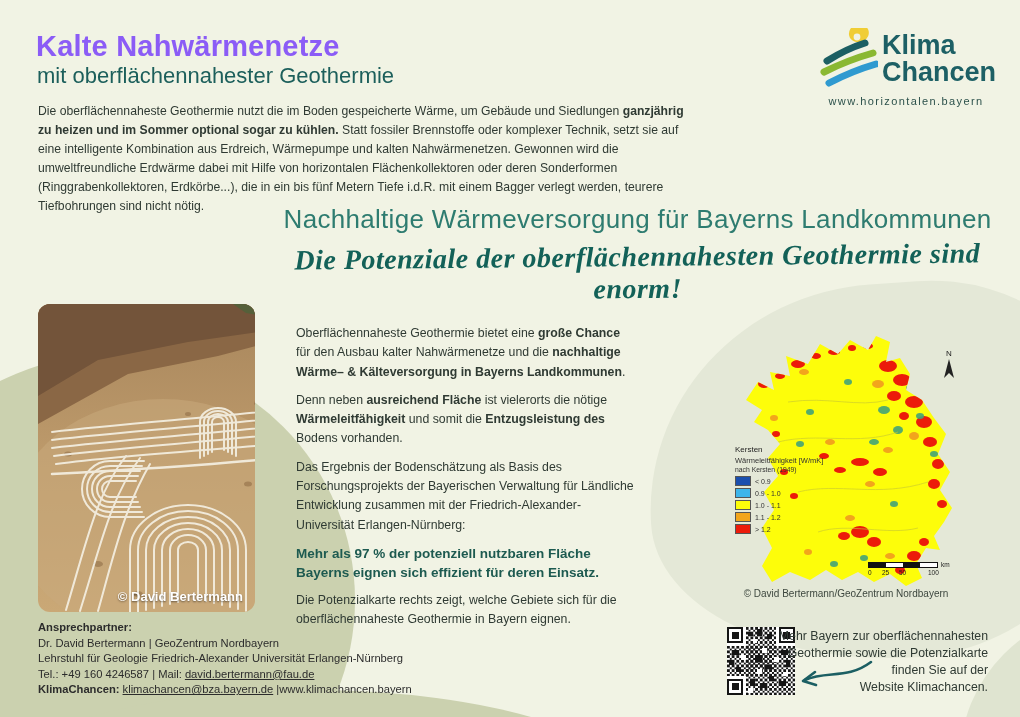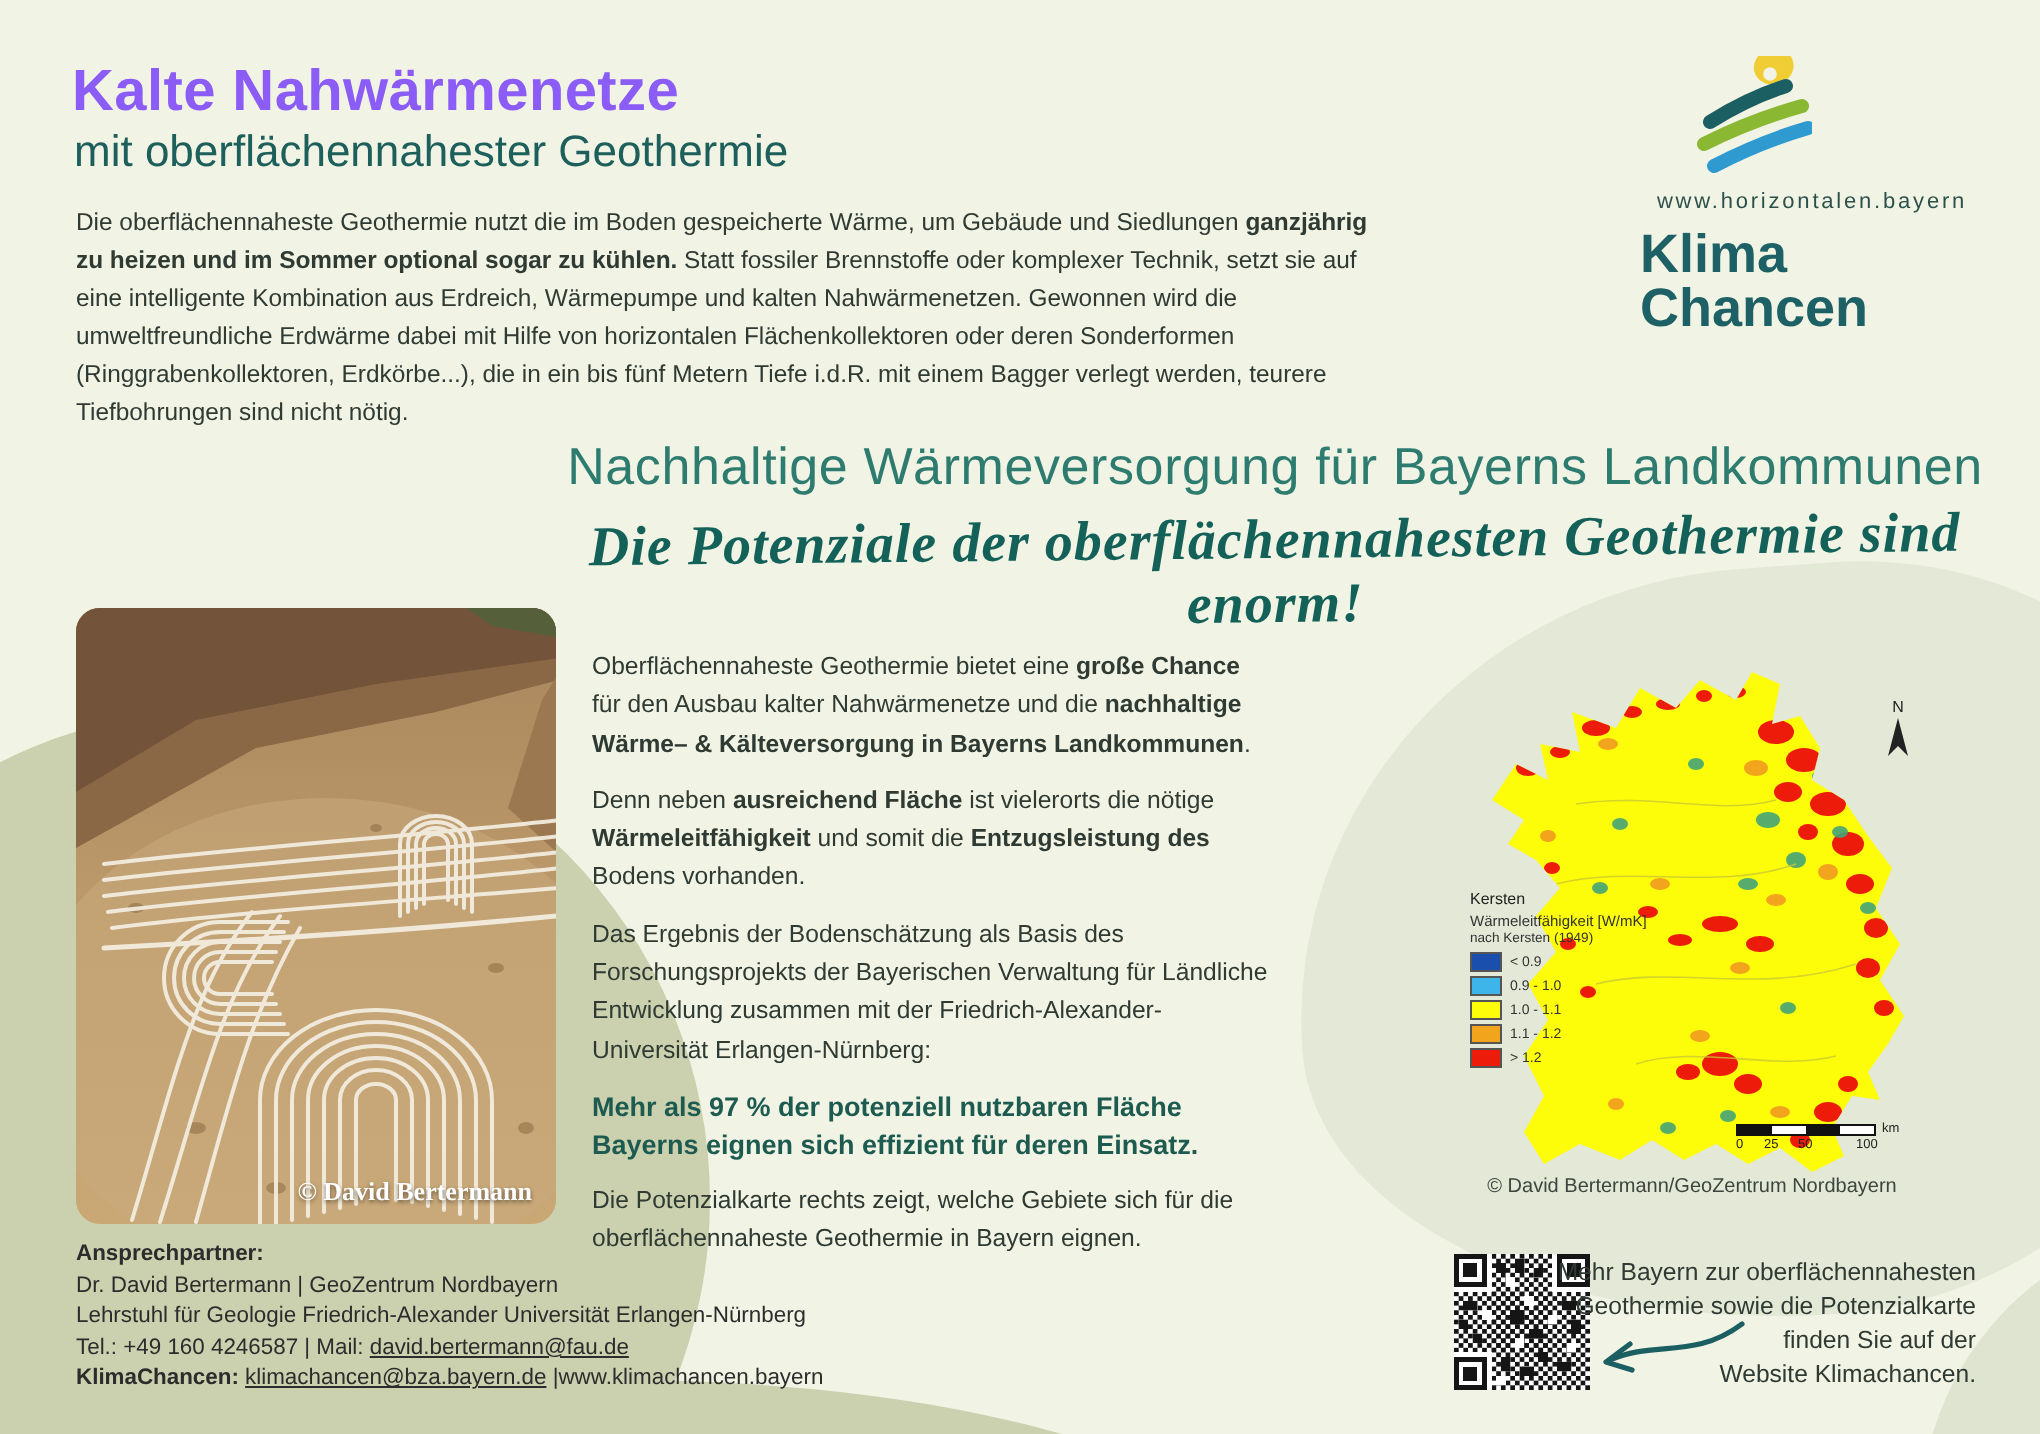--- a/index.html
+++ b/index.html
@@ -9,32 +9,32 @@
   
   .blob{position:absolute;}
   .blob-left-circle{left:-135px;top:355px;width:490px;height:490px;border-radius:50%;background:#cbd1af;}
   .blob-bottom-wave{left:-20px;top:690px;width:660px;height:210px;border-radius:50%;background:#cbd1af;}
   .blob-right{left:648px;top:284px;width:470px;height:375px;background:#e4e8d7;
               border-radius:50% 40% 45% 55% / 60% 45% 55% 40%;transform:rotate(-4deg);}
   .blob-corner{left:960px;top:610px;width:300px;height:300px;border-radius:50%;background:#dfe4d0;}
   
   .title{left:36px;top:30px;font-size:29px;font-weight:700;color:#8b5cf6;letter-spacing:0.2px;}
   .subtitle{left:37px;top:63px;font-size:22px;font-weight:400;color:#1c5f5b;}
-  .logo{left:820px;top:28px;display:flex;align-items:center;gap:20px;flex-direction:column;}
+  .logo{left:820px;top:28px;display:flex;align-items:flex-start;gap:4px;}
   .logo-word{font-size:27px;line-height:27px;font-weight:600;color:#1d6065;margin-top:4px;}
   .logo-url{left:806px;top:95px;width:200px;text-align:center;font-size:11px;letter-spacing:1.4px;color:#2c514b;}
   
   .intro{left:38px;top:102px;width:650px;font-size:12.2px;line-height:19px;color:#2f3a33;}
   
-  .banner{left:280px;top:218px;width:715px;text-align:center;}
+  .banner{left:280px;top:204px;width:715px;text-align:center;}
   .banner-h{font-size:26px;color:#2e7c70;letter-spacing:0.3px;}
   .banner-script{margin-top:6px;font-family:"Liberation Serif",serif;font-style:italic;font-weight:700;
                  font-size:28px;color:#136158;letter-spacing:0.5px;transform:rotate(-0.6deg);}
   
-  .photo{left:38px;top:304px;width:240px;height:308px;border-radius:12px;overflow:hidden;font-family:Liberation Serif, serif;}
+  .photo{left:38px;top:304px;width:217px;height:308px;border-radius:12px;overflow:hidden;}
   .photo-credit{position:absolute;right:12px;bottom:8px;color:#fff;font-weight:700;font-size:13px;
                 text-shadow:0 1px 2px rgba(0,0,0,0.5);}
   
   .article{left:296px;top:324px;width:340px;font-size:12.3px;line-height:19.3px;color:#2f3a33;}
   .article p{margin:0 0 9px 0;}
   .article .highlight{font-size:13.5px;line-height:19px;font-weight:700;color:#1d5a50;}
   .b{font-weight:700;}
   .u{text-decoration:underline;}
   
   .map-svg{left:733px;top:322px;}

